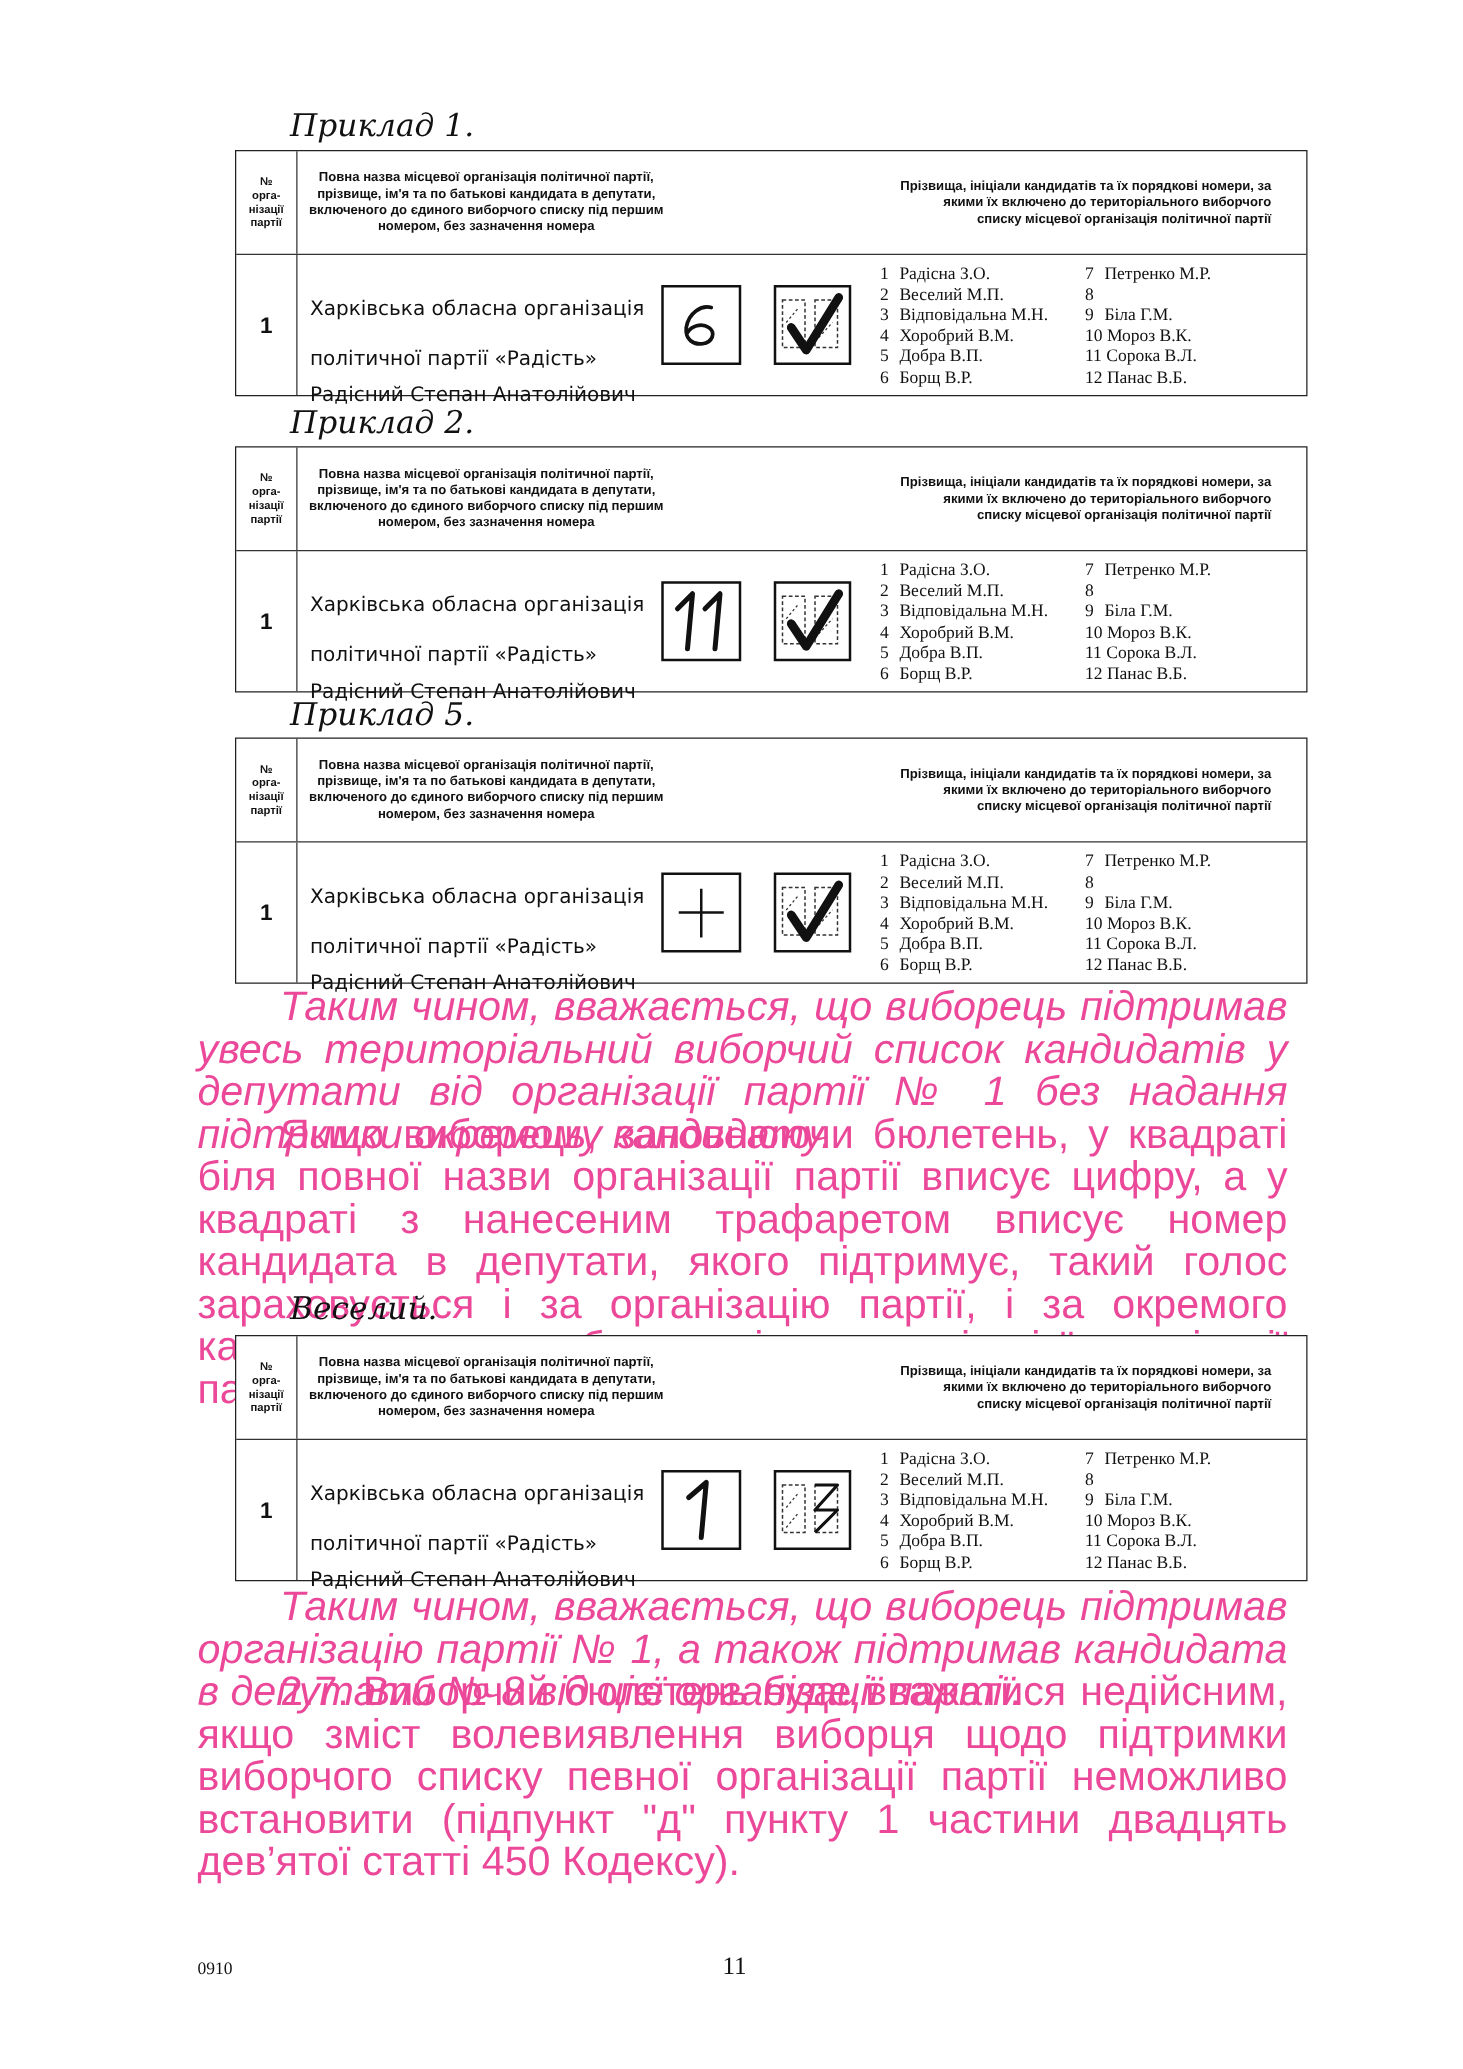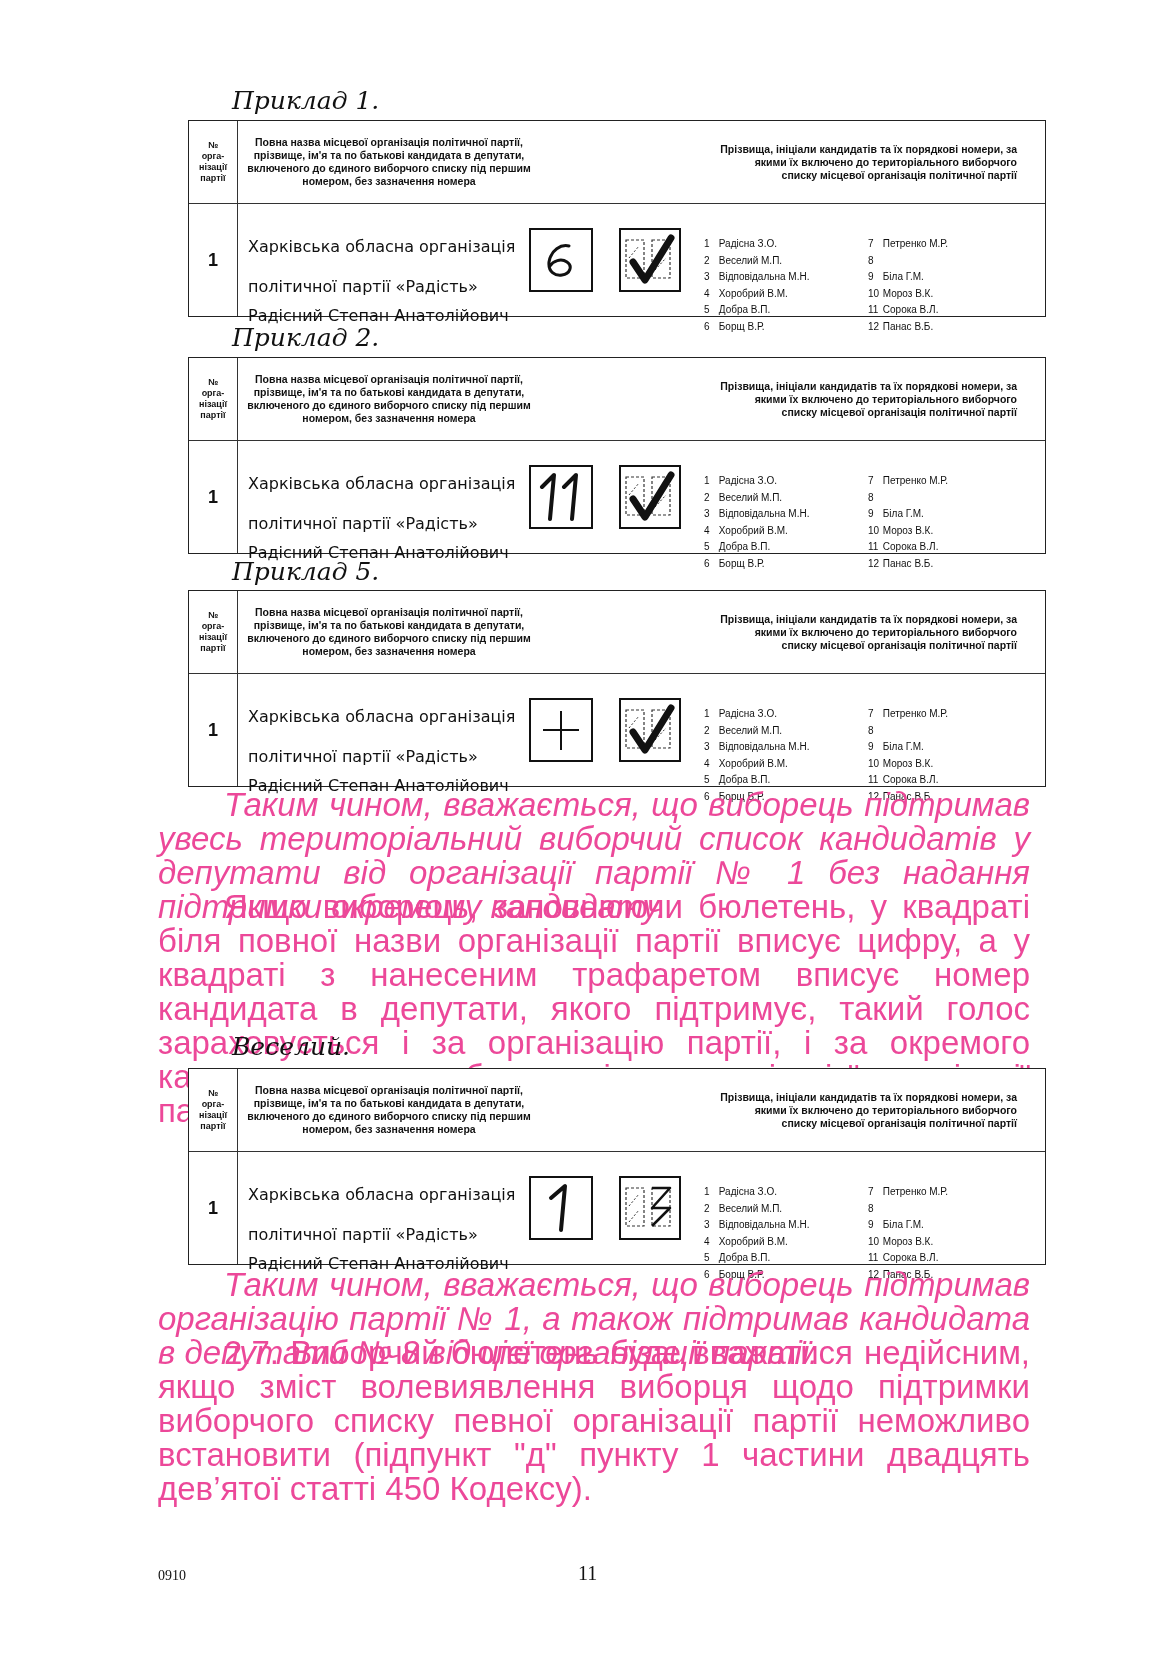--- a/index.html
+++ b/index.html
@@ -51,22 +51,22 @@
     border: 2px solid #111; box-sizing: border-box;
     display: flex; align-items: center; justify-content: center;
   }
   .stencil-box {
     position: absolute; top: 24px; left: 430px; width: 62px; height: 64px;
     border: 2px solid #111; box-sizing: border-box;
   }
   .stencil-box svg { position: absolute; left: 0; top: 0; }
   .cands {
     position: absolute; left: 515px; top: 8px;
-    font-family: Liberation Sans, sans-serif; font-size: 10px; line-height: 16.5px;
-    display: flex; gap: 24px; margin-top: 24px;
+    font-family: Liberation Serif, serif; font-size: 14px; line-height: 16.5px;
+    display: flex; gap: 24px;
   }
   .cands .col { width: 140px; }
   .cands .row { white-space: nowrap; }
   .cands .row .n { display: inline-block; min-width: 12px; }
   .para {
     position: absolute; left: 158px; width: 872px;
     font-family: Liberation Sans, sans-serif; font-size: 33px; line-height: 34px;
     text-align: justify; color: #ec4899;
   }
   .para.italic { font-style: italic; }

